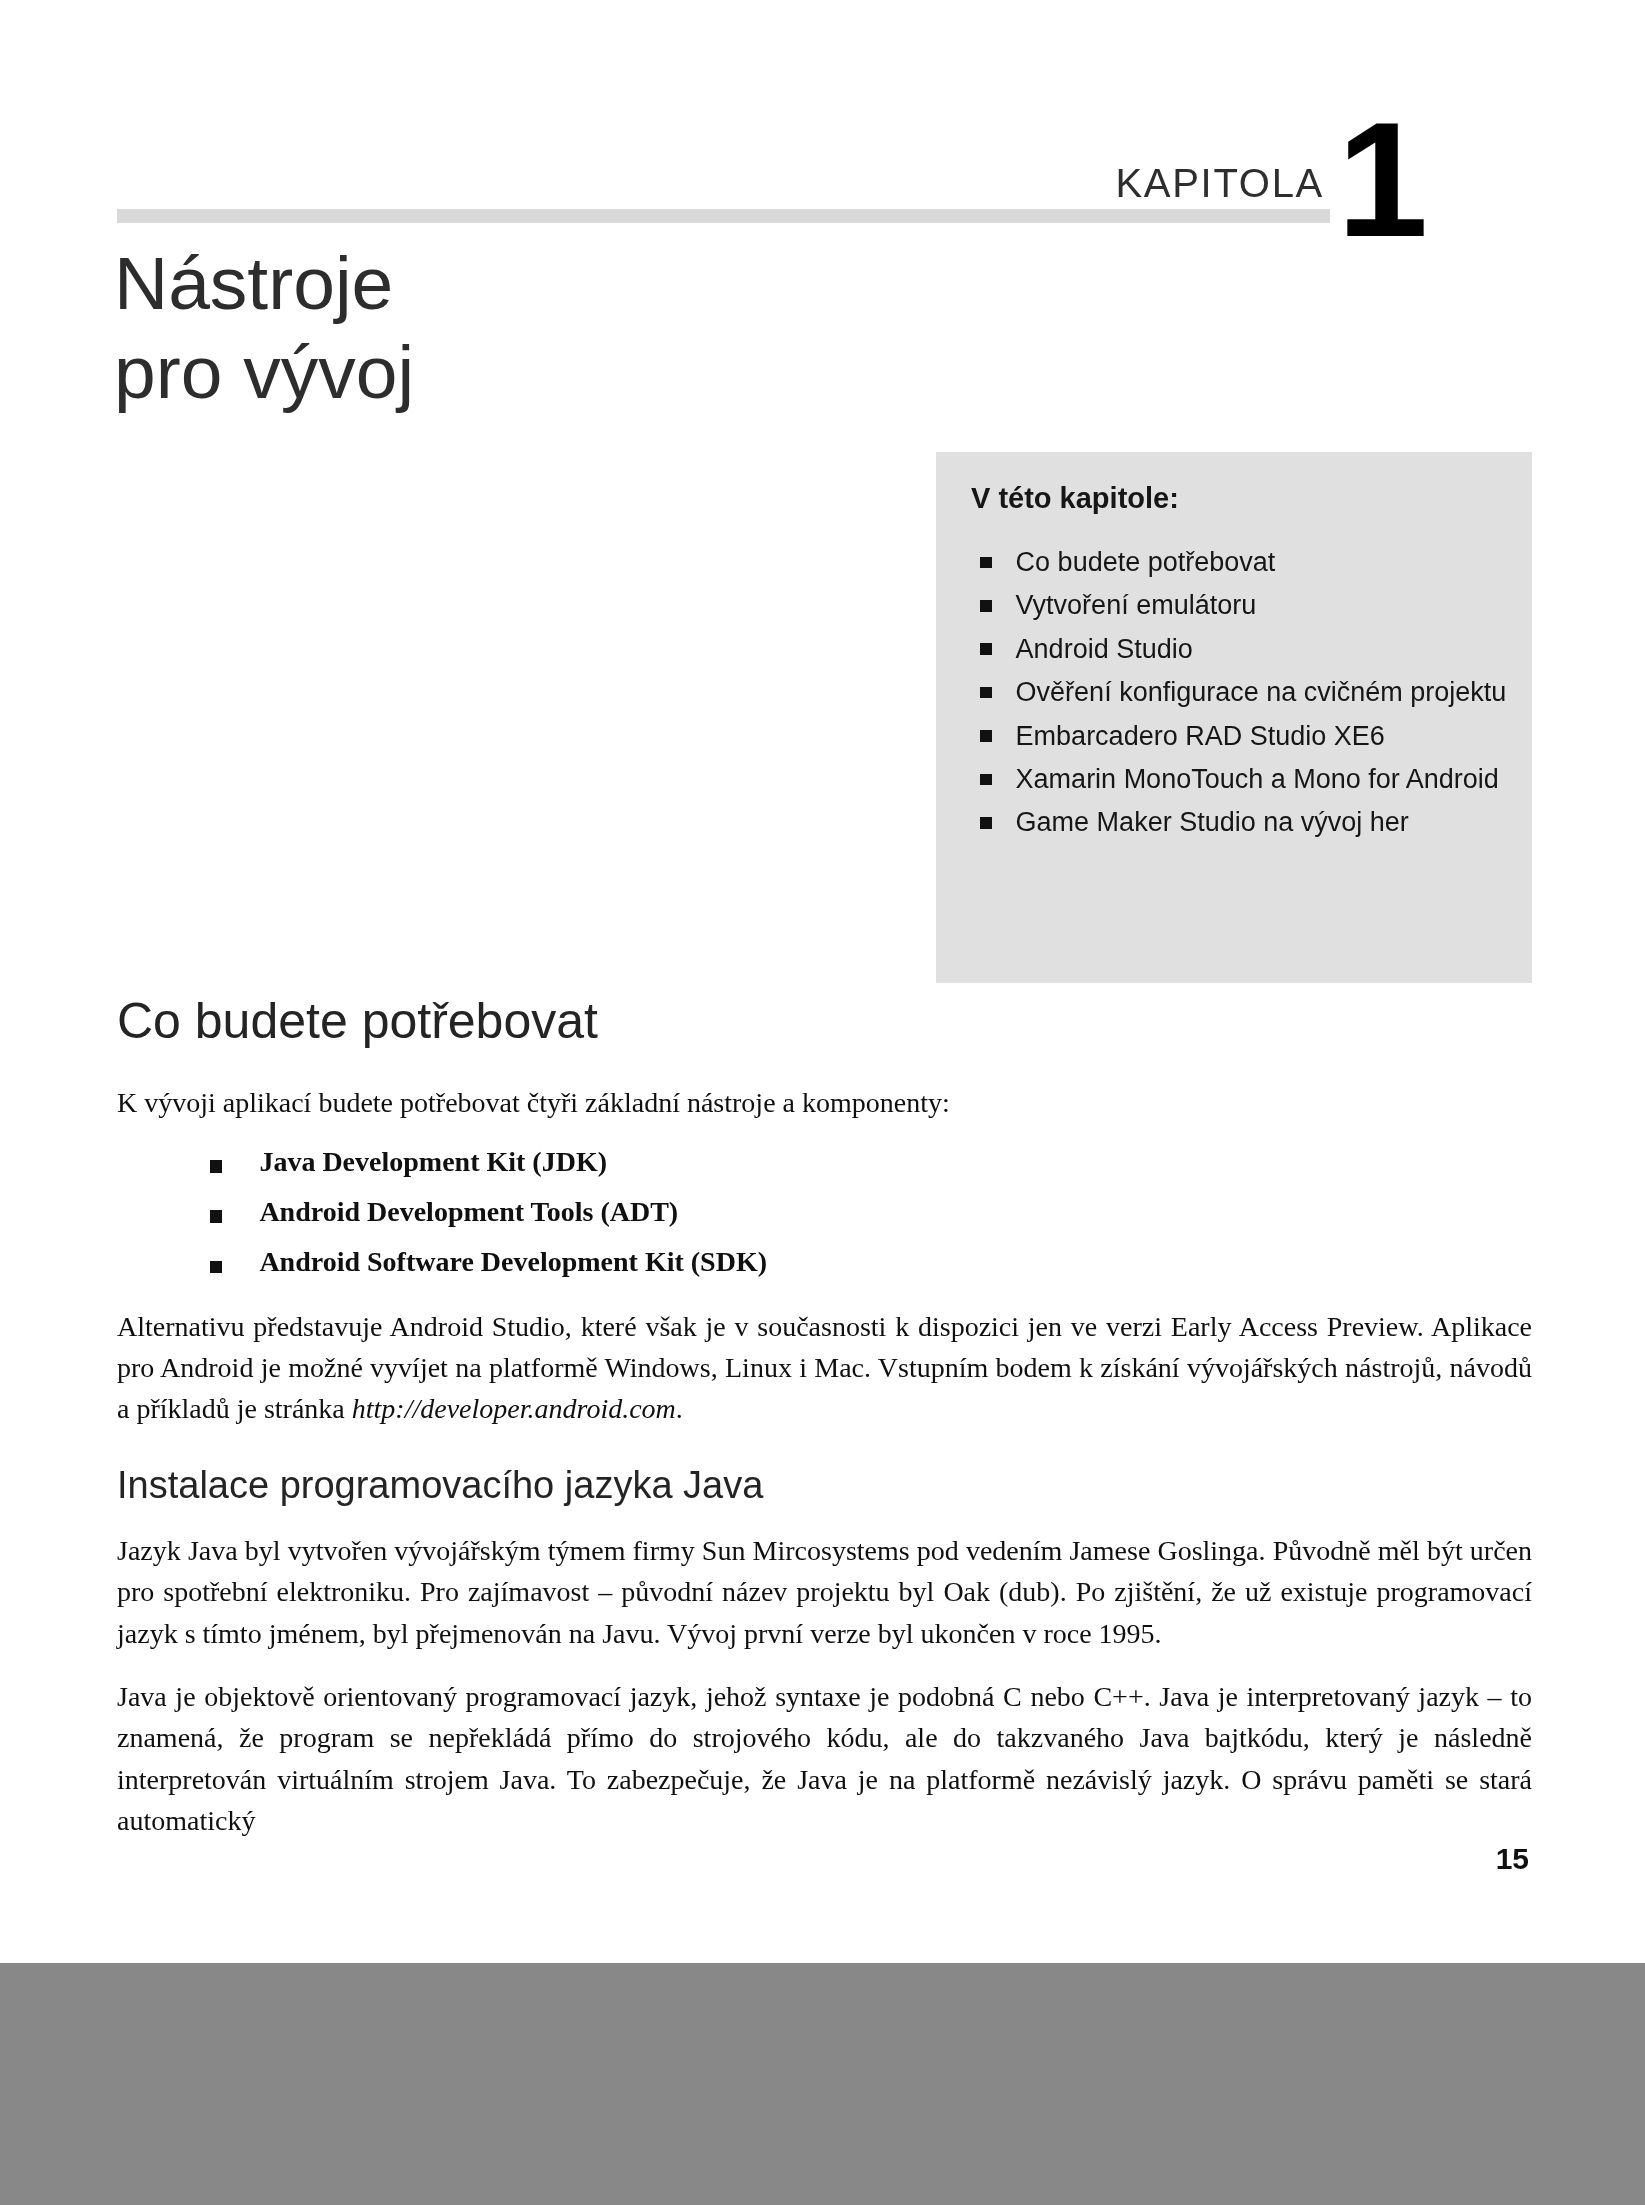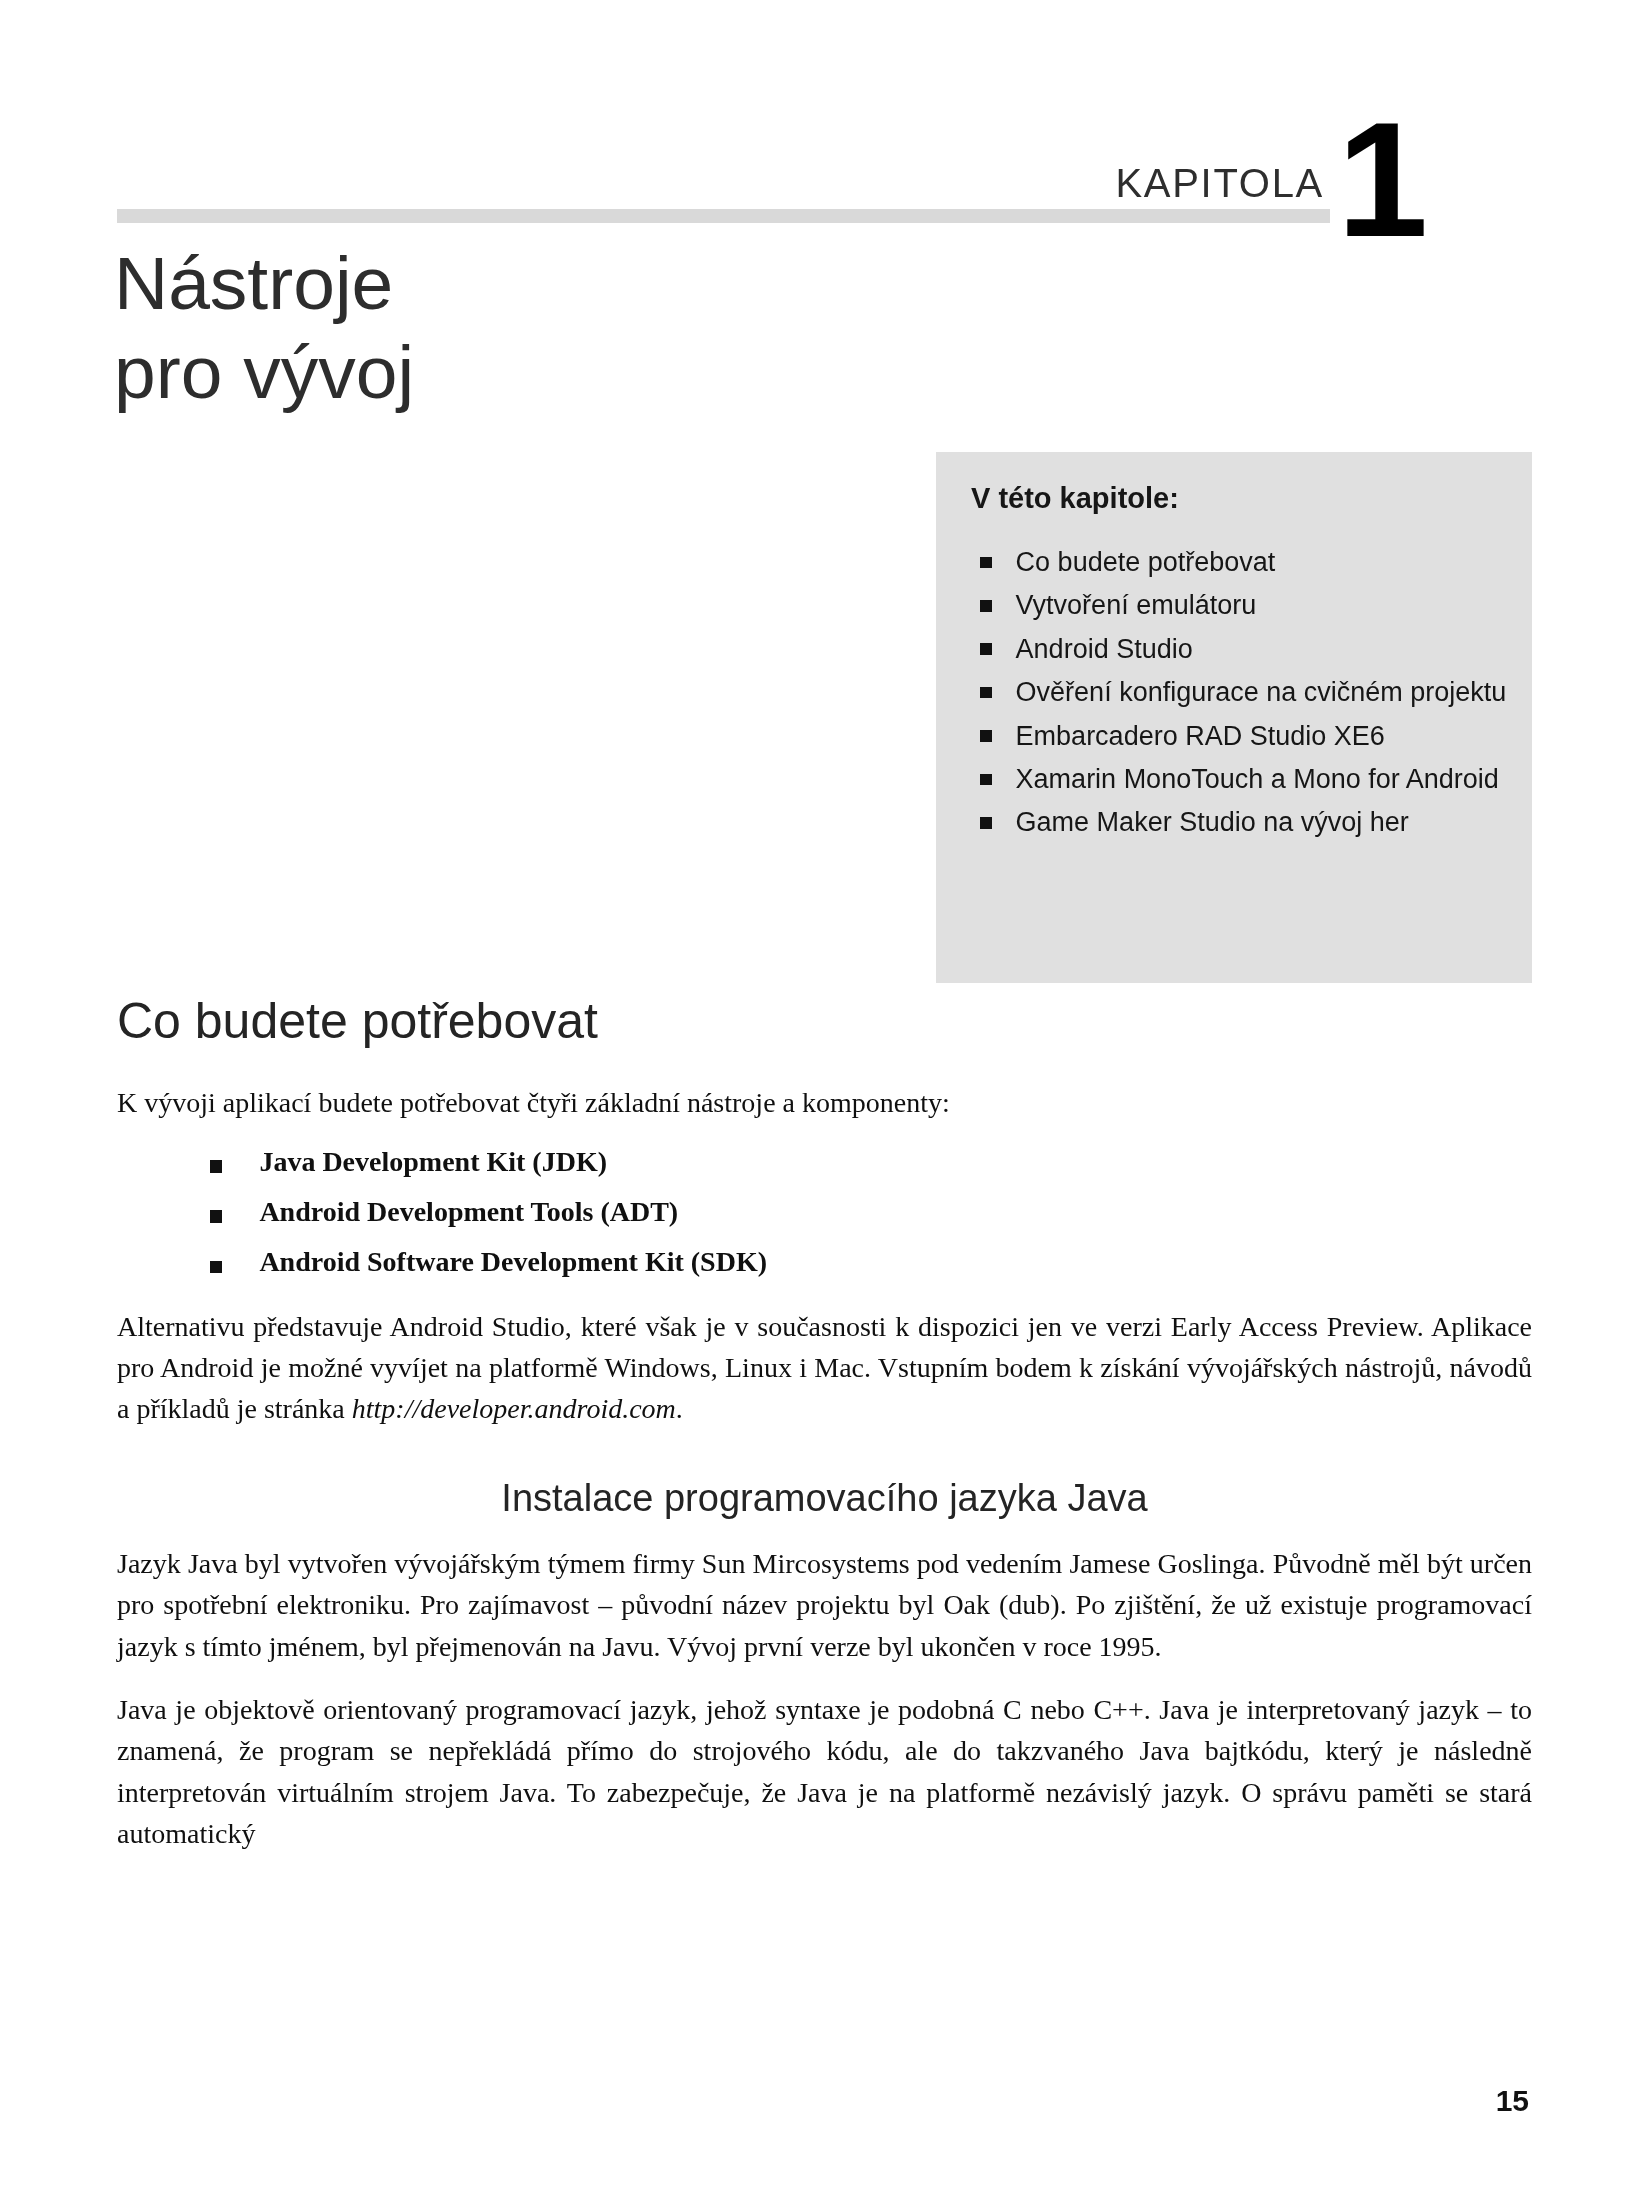--- a/index.html
+++ b/index.html
@@ -1,19 +1,19 @@
 <!DOCTYPE html>
 <html style="font-size:13.3px"><head>
 <meta charset="utf-8">
 <style>
   * { margin:0; padding:0; box-sizing:border-box; }
   html,body { background:#888; }
   .page {
     position:relative;
-    width:1645px; height:2205px;
+    width:1645px; height:1963px;
     background:#ffffff;
     overflow:hidden;
     margin:0 auto;
   }
 
   
   .chapter-rule {
     position:absolute; left:117px; top:209px;
     width:1213px; height:14px;
     background:#d9d9d9;
@@ -113,22 +113,21 @@
     flex:0 0 auto;
     width:12.4px; height:12.4px;
     background:#111;
     margin:9px 37px 0 93px;
   }
   .sub-heading {
     font-family:"Liberation Sans", sans-serif;
     font-weight:400;
     font-size:38px;
     color:#242424;
-    margin:47px 0 23px 0;
-    text-align:center;
+    margin:34px 0 23px 0;
   }
   .italic { font-style:italic; }
 
   
   .page-num {
     position:absolute; right:116px; bottom:87px;
     font-family:"Liberation Sans", sans-serif;
     font-weight:700;
     font-size:30px;
     color:#111;

